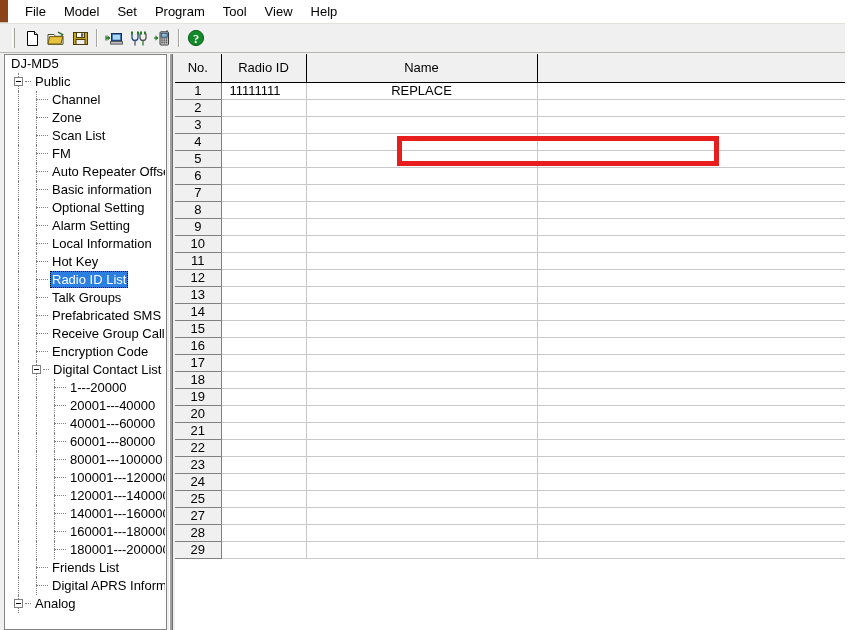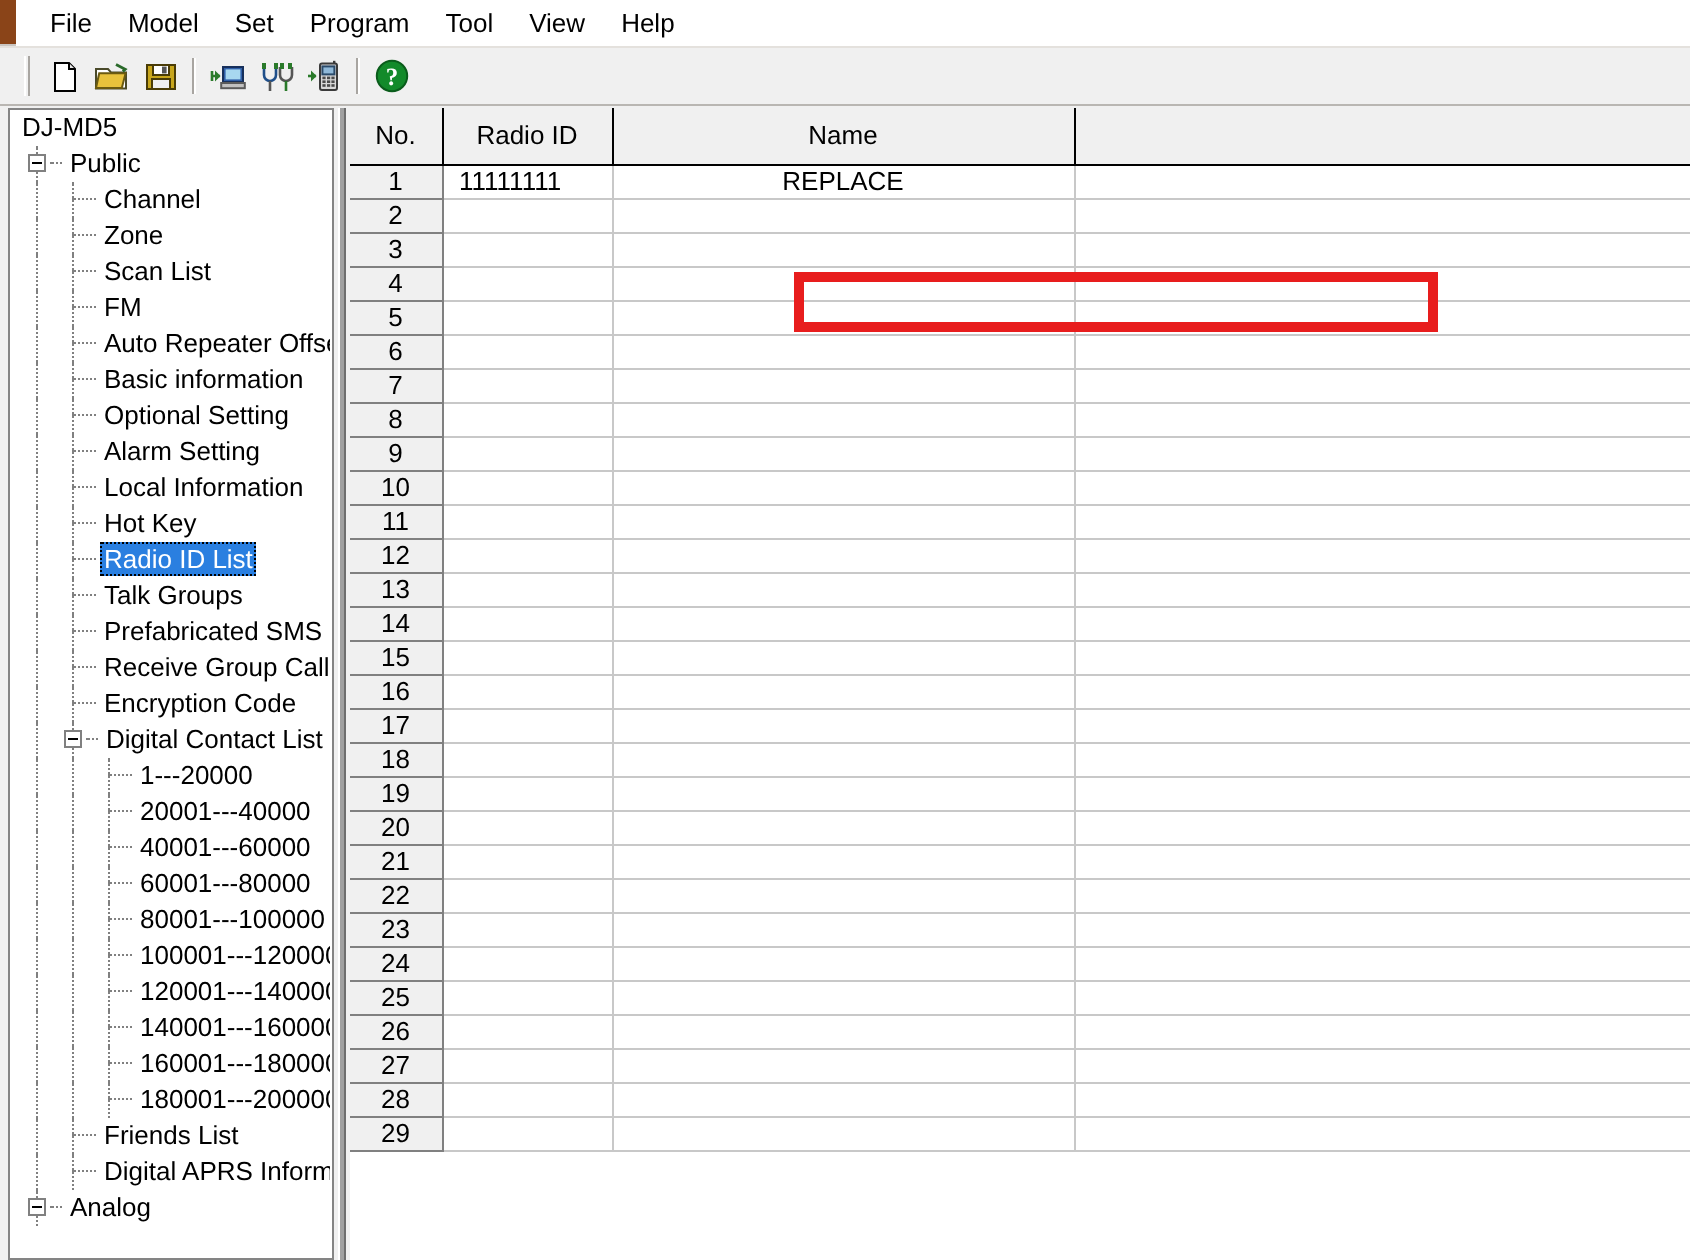--- a/index.html
+++ b/index.html
@@ -678,26 +678,20 @@
               <td></td>
               <td class="filler"></td>
             </tr>
             <tr>
               <td class="rownum">25</td>
               <td class="rid"></td>
               <td></td>
               <td class="filler"></td>
             </tr>
             <tr>
-              <td class="rownum">26</td>
-              <td class="rid"></td>
-              <td></td>
-              <td class="filler"></td>
-            </tr>
-            <tr>
               <td class="rownum">27</td>
               <td class="rid"></td>
               <td></td>
               <td class="filler"></td>
             </tr>
             <tr>
               <td class="rownum">28</td>
               <td class="rid"></td>
               <td></td>
               <td class="filler"></td>

